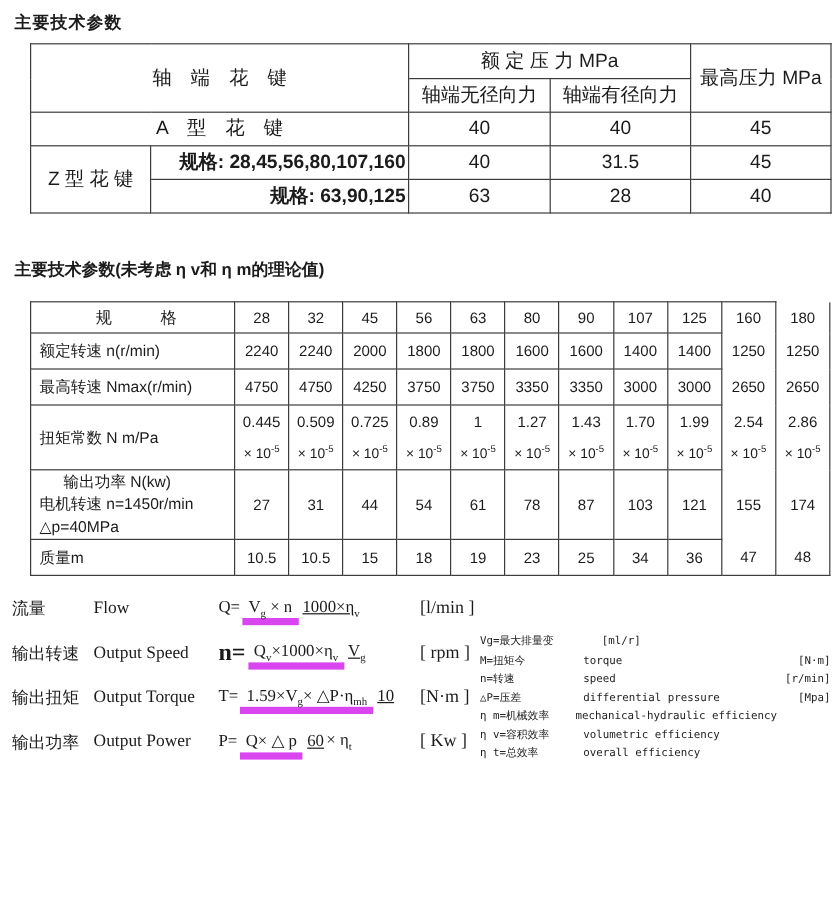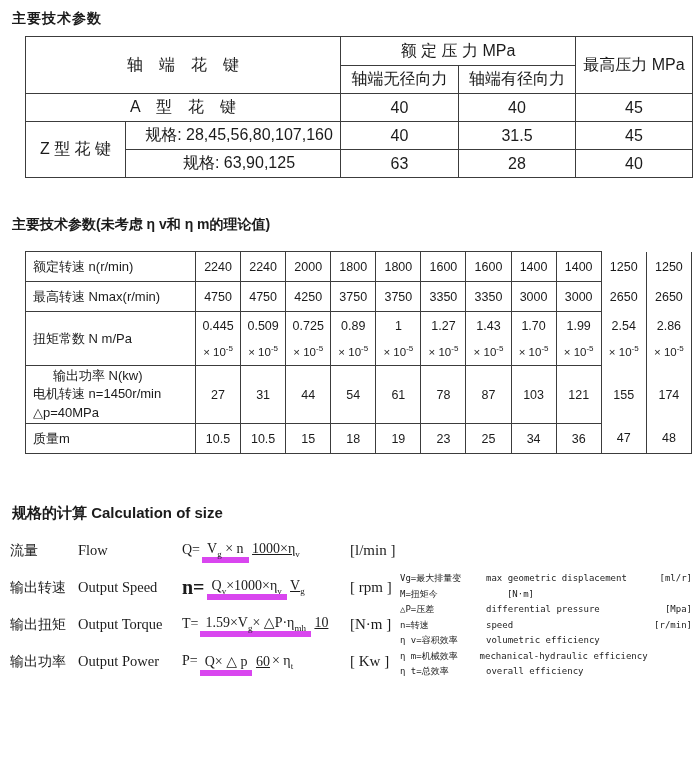--- a/index.html
+++ b/index.html
@@ -11,21 +11,21 @@
 
   .t-main{font-size:14px;font-weight:bold;margin:4px 0 0 2px;letter-spacing:1px;}
   .t-caption{font-size:13px;margin:14px 0 0 2px;letter-spacing:1px;}
 
   table{border-collapse:collapse;table-layout:fixed;}
   .pressure{width:667px;margin:8px 0 0 15px;}
   .pressure td{
     border:1px solid #3c3c3c;text-align:center;vertical-align:middle;
     font-size:16px;padding:0 2px;height:27px;
   }
-  .pressure .spec-cell{text-align:center;padding-left:14px;}
+  .pressure .spec-cell{text-align:right;padding-left:14px;font-weight:bold;}
 
   .t-spec{font-size:14px;font-weight:bold;margin:38px 0 0 2px;}
 
   .spec{width:667px;margin:17px 0 0 15px;}
   .spec td,.spec th{
     border:1px solid #3c3c3c;font-weight:normal;text-align:center;
     vertical-align:middle;font-size:12.5px;padding:0 1px;
   }
   .spec .lbl{text-align:left;padding-left:7px;font-size:13px;}
   .spec .corner{text-align:center;font-size:13.5px;}
@@ -122,20 +122,34 @@
         <col>
         <col>
         <col>
         <col>
         <col>
         <col>
         <col>
         <col>
       </colgroup>
     <tbody id="spec-body">
+        <tr style="height: 26px;">
+          <th class="lbl corner">规　　　格</th>
+          <th>28</th>
+          <th>32</th>
+          <th>45</th>
+          <th>56</th>
+          <th>63</th>
+          <th>80</th>
+          <th>90</th>
+          <th>107</th>
+          <th>125</th>
+          <th class="nl nlt">160</th>
+          <th class="nl">180</th>
+        </tr>
         <tr style="height: 30px;">
           <td class="lbl">额定转速 n(r/min)</td>
           <td class="">2240</td>
           <td class="">2240</td>
           <td class="">2000</td>
           <td class="">1800</td>
           <td class="">1800</td>
           <td class="">1600</td>
           <td class="">1600</td>
           <td class="">1400</td>
@@ -232,21 +246,20 @@
           <td class="">23</td>
           <td class="">25</td>
           <td class="">34</td>
           <td class="">36</td>
           <td class="nl nlb">47</td>
           <td class="nl nlb">48</td>
         </tr>
       </tbody>
   </table>
 
-  <div class="t-calc">规格的计算  Calculation of size</div>
 
   <div class="calc">
     <div class="formulas">
 
       <div class="frow">
         <span class="fzh">流量</span>
         <span class="fen">Flow</span>
         <span class="fbody">
           <span class="flhs">Q=</span>
           <span class="frac">
@@ -298,48 +311,48 @@
           <span class="ftail">× η<sub>t</sub></span>
         </span>
         <span class="funit">[ Kw ]</span>
       </div>
 
     </div>
 
     <div class="legend" id="legend">
         <div class="lrow">
           <span class="lsym">Vg=最大排量变</span>
-          <span class="ldesc">max geometric displacement</span>
           <span class="lunit">[ml/r]</span>
         </div>
         <div class="lrow">
           <span class="lsym">M=扭矩今</span>
+          <span class="ldesc">torque</span>
           <span class="lunit">[N·m]</span>
+        </div>
+        <div class="lrow">
+          <span class="lsym">n=转速</span>
+          <span class="ldesc">speed</span>
+          <span class="lunit">[r/min]</span>
         </div>
         <div class="lrow">
           <span class="lsym">△P=压差</span>
           <span class="ldesc">differential pressure</span>
           <span class="lunit">[Mpa]</span>
         </div>
         <div class="lrow">
-          <span class="lsym">n=转速</span>
-          <span class="ldesc">speed</span>
-          <span class="lunit">[r/min]</span>
+          <span class="lsym">η m=机械效率</span>
+          <span class="ldesc">mechanical-hydraulic efficiency</span>
+          <span class="lunit"></span>
         </div>
         <div class="lrow">
           <span class="lsym">η v=容积效率</span>
           <span class="ldesc">volumetric efficiency</span>
           <span class="lunit"></span>
         </div>
         <div class="lrow">
-          <span class="lsym">η m=机械效率</span>
-          <span class="ldesc">mechanical-hydraulic efficiency</span>
-          <span class="lunit"></span>
-        </div>
-        <div class="lrow">
           <span class="lsym">η t=总效率</span>
           <span class="ldesc">overall efficiency</span>
           <span class="lunit"></span>
         </div>
       </div>
   </div>
 
 </div>
 
 </body></html>

